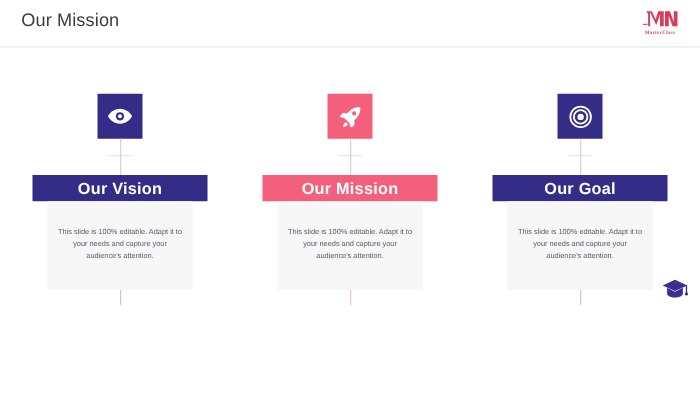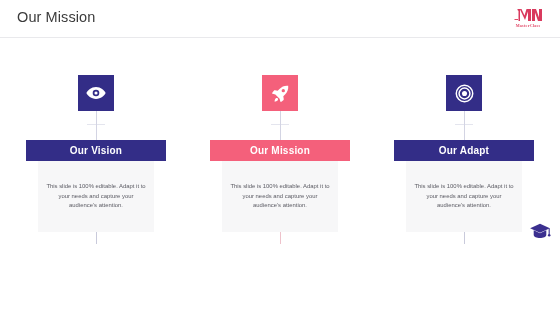--- a/index.html
+++ b/index.html
@@ -121,21 +121,21 @@
   .title-bar {
     position: absolute;
     top: 102px;
     left: 4px;
     width: 140px;
     height: 21px;
     display: flex;
     align-items: center;
     justify-content: center;
     color: #ffffff;
-    font-size: 10px;
+    font-size: 13px;
     font-weight: 700;
     letter-spacing: 0.2px;
   }
 
   .body-card {
     position: absolute;
     top: 123px;
     left: 16px;
     width: 116px;
     height: 71px;
@@ -282,21 +282,21 @@
         <svg width="21" height="21" viewBox="0 0 24 24" aria-hidden="true">
           <circle cx="12" cy="12" r="9.4" fill="none" stroke="#ffffff" stroke-width="1.7"></circle>
           <circle cx="12" cy="12" r="6.2" fill="none" stroke="#ffffff" stroke-width="1.7"></circle>
           <circle cx="12" cy="12" r="2.9" fill="#ffffff"></circle>
         </svg>
       </div>
       <div class="connector-cross"></div>
       <div class="connector-top"></div>
 
       <div class="title-bar" style="background:#332d87;">
-        <span>Our Adapt</span>
+        <span>Our Goal</span>
       </div>
 
       <div class="body-card">
         <div class="body-text">This slide is 100% editable. Adapt it to your needs and capture your audience's attention.</div>
       </div>
 
       <div class="connector-bottom"></div>
     </div>
   </div>
 

